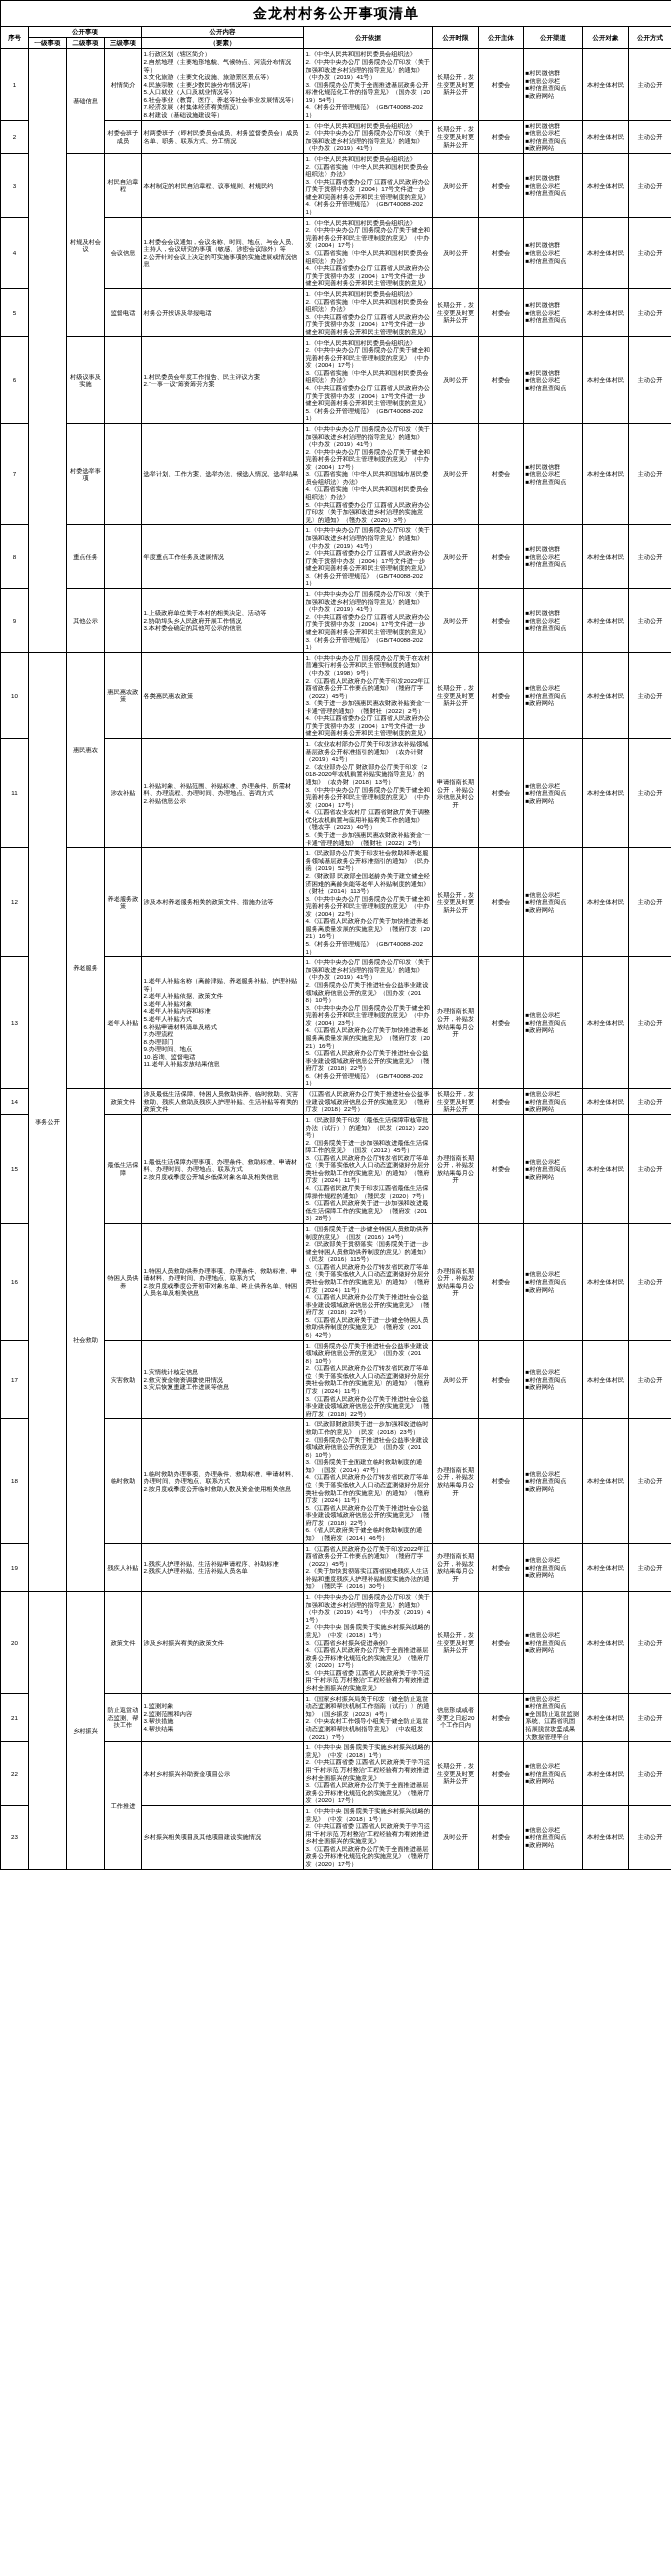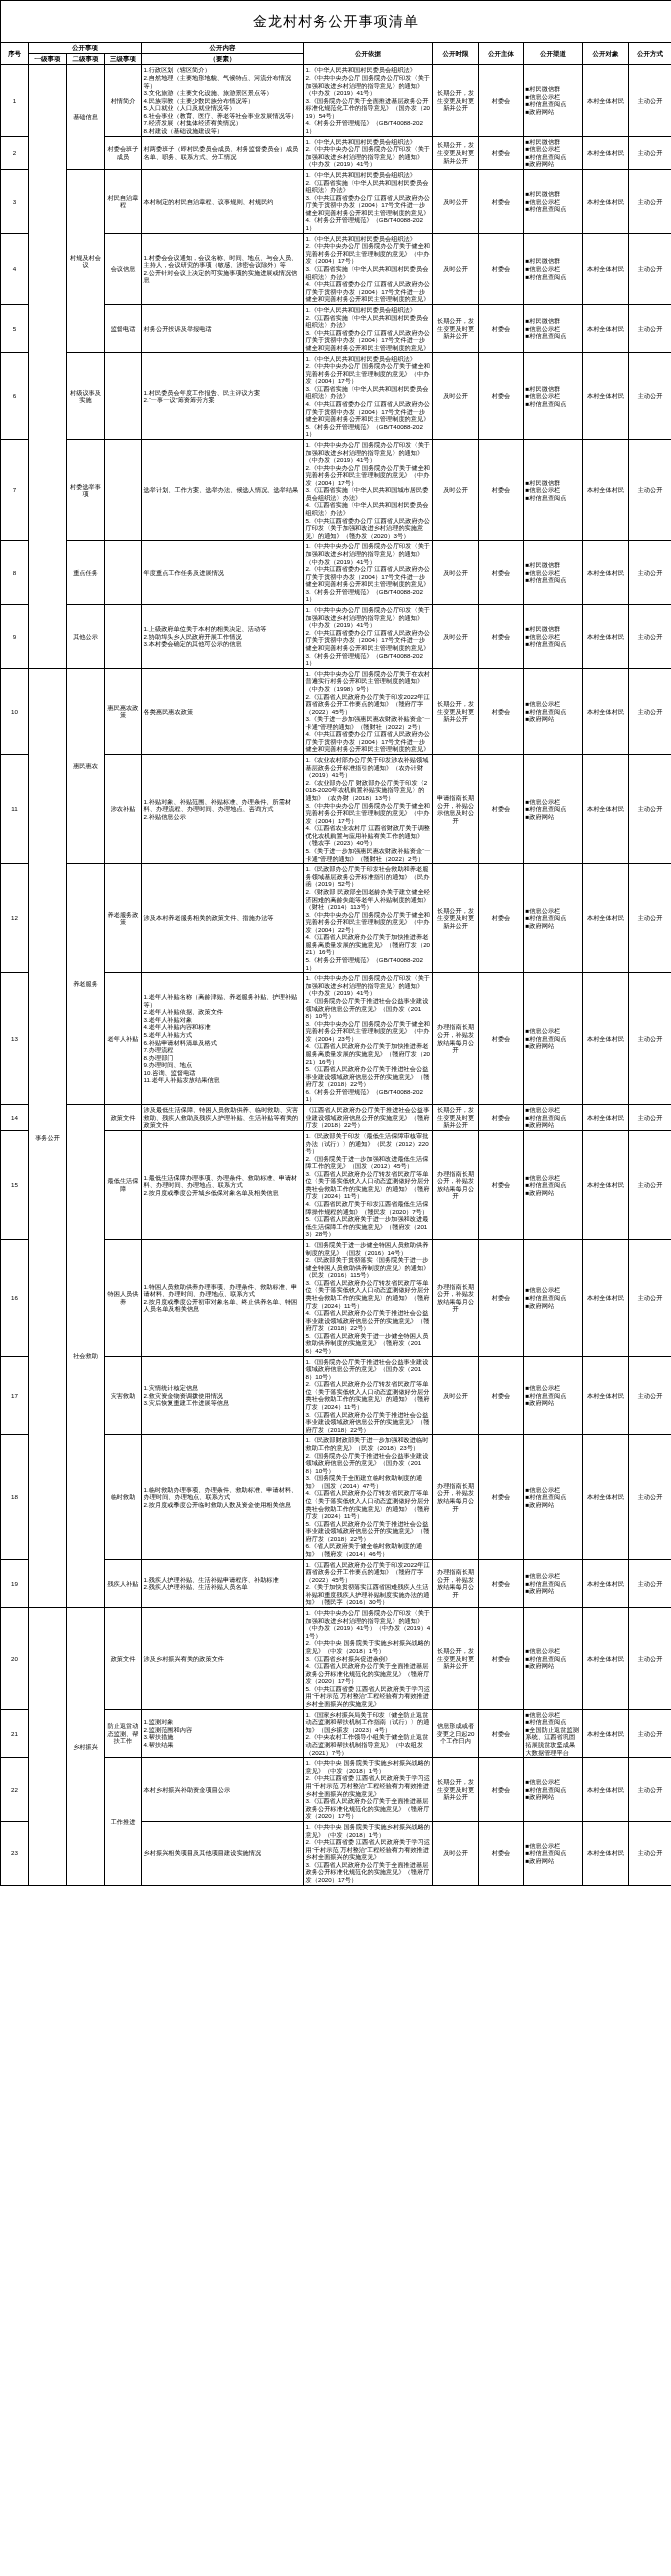--- a/index.html
+++ b/index.html
@@ -1,19 +1,19 @@
 <!DOCTYPE html>
 <html style="font-size:8.6px"><head>
 <meta charset="utf-8">
 <style>
   html,body{margin:0;padding:0;background:#fff;}
   body{width:671px;font-family:"Liberation Sans","DejaVu Sans",sans-serif;color:#000;}
   table{border-collapse:collapse;table-layout:fixed;width:671px;}
   th,td{border:0.5px solid #000;padding:1.1px 1.6px;vertical-align:middle;font-size:6.2px;line-height:1.22;word-break:break-all;}
-  .title-cell{font-size:14px;font-weight:normal;text-align:center;padding:12px 0;letter-spacing:1.1px;}
+  .title-cell{font-size:14px;font-weight:bold;text-align:center;padding:4px 0;letter-spacing:1.1px;}
   thead th{font-weight:bold;text-align:center;font-size:6.5px;}
   .center{text-align:center;}
   .left{text-align:left;}
   .pre{white-space:pre-line;}
   table{border:1.1px solid #000;}
   thead{border-bottom:1.1px solid #000;}
 </style>
 </head>
 <body>
 

